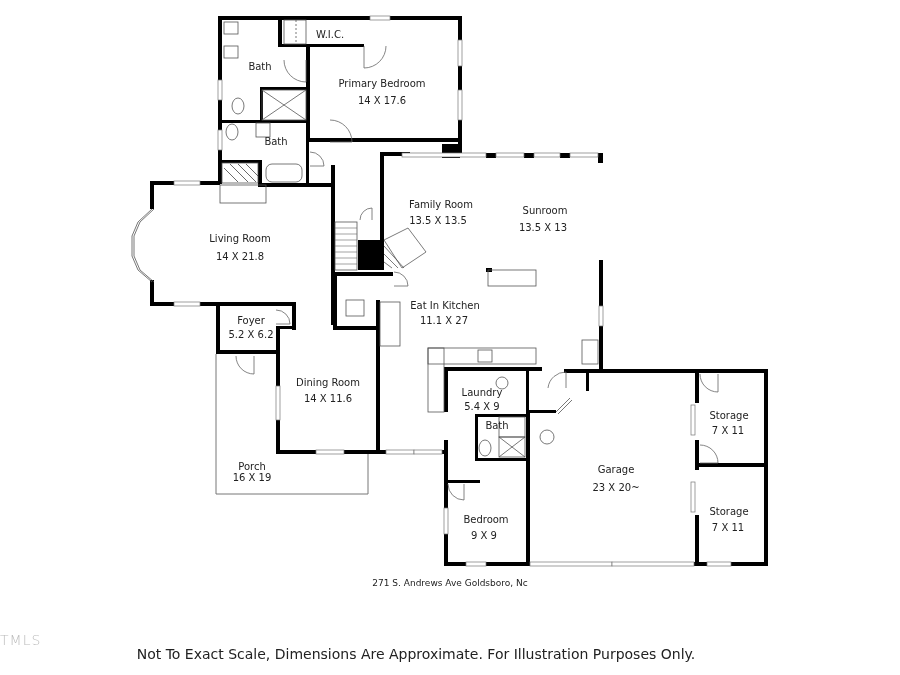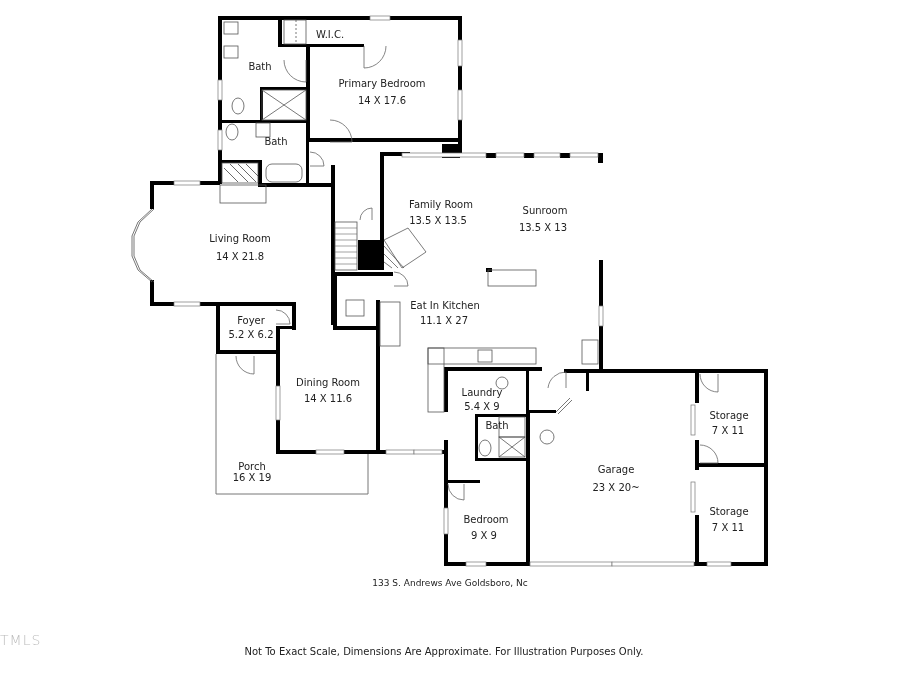--- a/index.html
+++ b/index.html
@@ -5,21 +5,21 @@
   html, body { margin:0; padding:0; background:#ffffff; }
   body { width:900px; height:675px; position:relative; overflow:hidden; font-family:"DejaVu Sans", sans-serif; }
   #plan { position:absolute; left:0; top:0; width:900px; height:675px; }
   .wall { fill:#000; }
   .thin { stroke:#555; stroke-width:0.8; fill:none; }
   .win { fill:#fff; stroke:#777; stroke-width:0.7; }
   .door { stroke:#666; stroke-width:0.8; fill:none; }
   .porch { stroke:#777; stroke-width:1; fill:none; }
   .lbl { font-family:"DejaVu Sans", sans-serif; font-size:10px; fill:#222; text-anchor:middle; }
   .footer-address { position:absolute; left:0; width:900px; top:578px; text-align:center; font-family:"DejaVu Sans", sans-serif; font-size:9px; color:#222; }
-  .footer-disclaimer { position:absolute; left:0; width:832px; top:646px; text-align:center; font-family:"DejaVu Sans", sans-serif; font-size:10px; color:#222;padding-left:28px; }
+  .footer-disclaimer { position:absolute; left:0; width:832px; top:646px; text-align:center; font-family:"DejaVu Sans", sans-serif; font-size:14px; color:#222; }
   .logo { position:absolute; left:0; top:632px; font-family:"DejaVu Sans", sans-serif; font-size:14px; font-weight:200; color:#bbb; letter-spacing:1px; }
 </style>
 </head>
 <body>
 
 <svg id="plan" viewBox="0 0 900 675" xmlns="http://www.w3.org/2000/svg">
   <g>
 
     <rect class="wall" x="218" y="16" width="244" height="4"></rect>
     <rect class="wall" x="218" y="16" width="4" height="142"></rect>
@@ -231,15 +231,15 @@
     <text class="lbl" x="616" y="491">23 X 20~</text>
     <text class="lbl" x="252" y="470">Porch</text>
     <text class="lbl" x="252" y="481">16 X 19</text>
     <text class="lbl" x="486" y="523">Bedroom</text>
     <text class="lbl" x="484" y="539">9 X 9</text>
     <text class="lbl" x="729" y="515">Storage</text>
     <text class="lbl" x="728" y="531">7 X 11</text>
   </g>
 </svg>
 
-<div class="footer-address">133 S. Andrews Ave Goldsboro, Nc</div>
+<div class="footer-address">271 S. Andrews Ave Goldsboro, Nc</div>
 <div class="logo">TMLS</div>
 <div class="footer-disclaimer">Not To Exact Scale, Dimensions Are Approximate. For Illustration Purposes Only.</div>
 
 </body></html>

